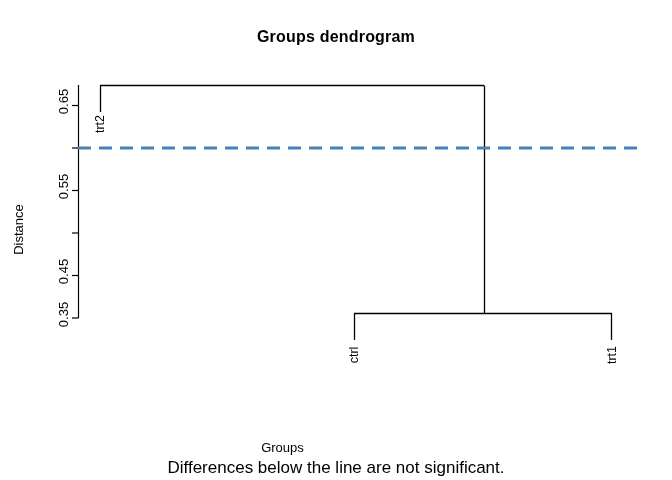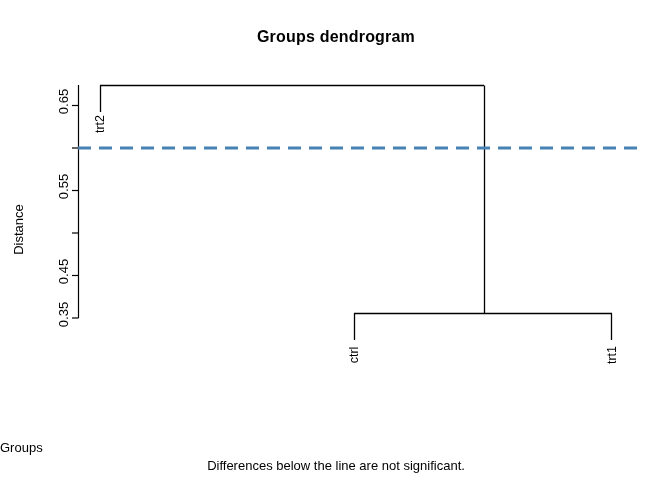--- a/index.html
+++ b/index.html
@@ -52,30 +52,31 @@
     width: 46px;
     text-align: center;
     font-size: 12.5px;
     color: #000000;
   }
   #xlab {
     position: absolute;
     left: 0;
     top: 440px;
     width: 565px;
+    text-align: center;
     font-size: 13px;
     color: #000000;
   }
   #xsub {
     position: absolute;
     left: 0;
     top: 458px;
     width: 672px;
     text-align: center;
-    font-size: 13px;
+    font-size: 17px;
     color: #000000;
   }
   svg.canvas {
     position: absolute;
     left: 0;
     top: 0;
     width: 672px;
     height: 480px;
   }
 </style>

